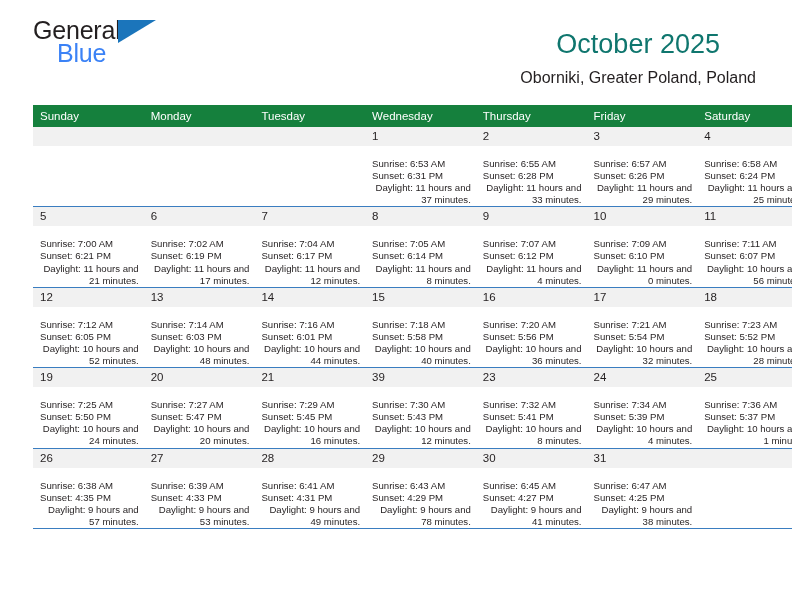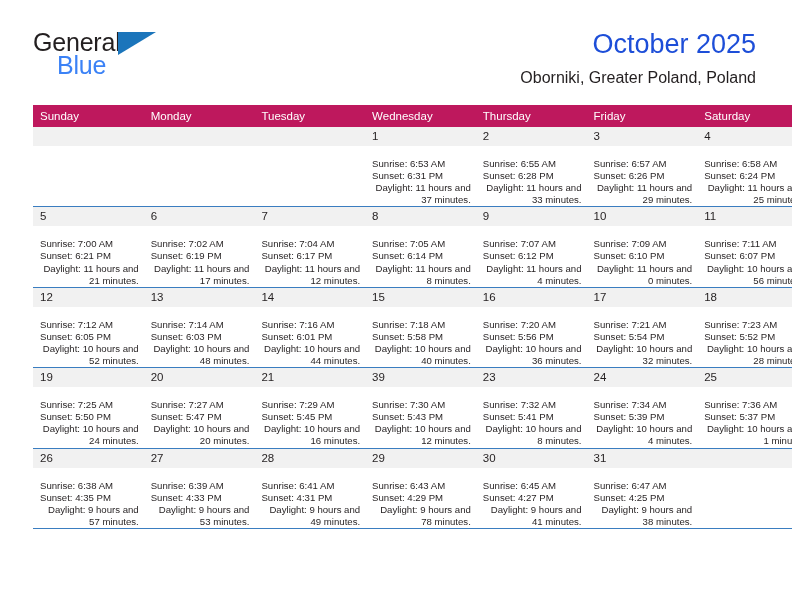--- a/index.html
+++ b/index.html
@@ -25,21 +25,21 @@
   .header {
     position: absolute;
     left: 0;
     top: 0;
     width: 792px;
     height: 104px;
   }
   .logo {
     position: absolute;
     left: 33px;
-    top: 28px;
+    top: 16px;
     width: 200px;
     height: 56px;
   }
   .logo-general {
     position: absolute;
     left: 0;
     top: 0;
     font-size: 25px;
     letter-spacing: -0.2px;
     color: #231f20;
@@ -68,43 +68,44 @@
   }
 
   .title-block {
     position: absolute;
     right: 36px;
     top: 28px;
     text-align: right;
   }
   .cal-title {
     font-size: 27px;
-    color: #1d4ed8;
+    color: #0f766e;
     line-height: 32px;
     white-space: nowrap;
+    text-align: center;
   }
   .cal-subtitle {
     margin-top: 9px;
     font-size: 16px;
     color: #231f20;
     line-height: 18px;
     white-space: nowrap;
   }
 
   
   .calendar {
     position: absolute;
     left: 33px;
     top: 105px;
     width: 726px;
     border-collapse: collapse;
     table-layout: fixed;
   }
   .calendar th {
-    background: #be185d;
+    background: #15803d;
     color: #ffffff;
     font-size: 11.5px;
     font-weight: normal;
     text-align: left;
     padding: 5px 0 5px 7px;
     height: 11px;
     border: none;
     width: 103.71px;
   }
   .calendar td {

